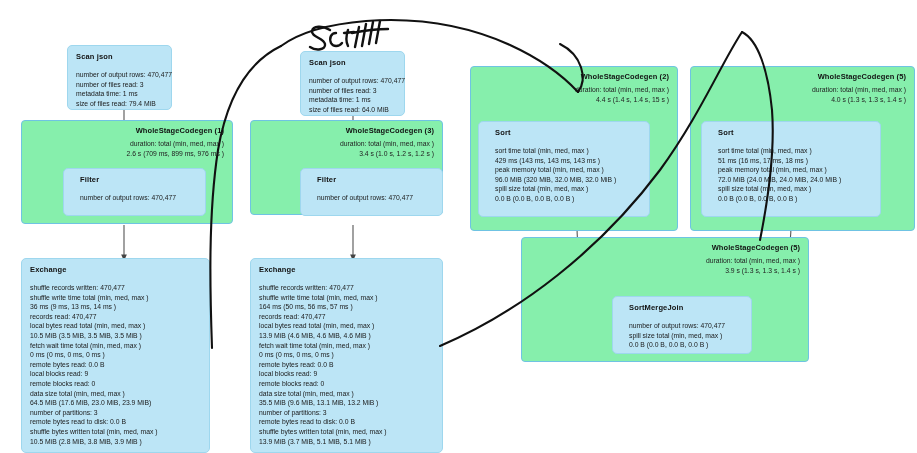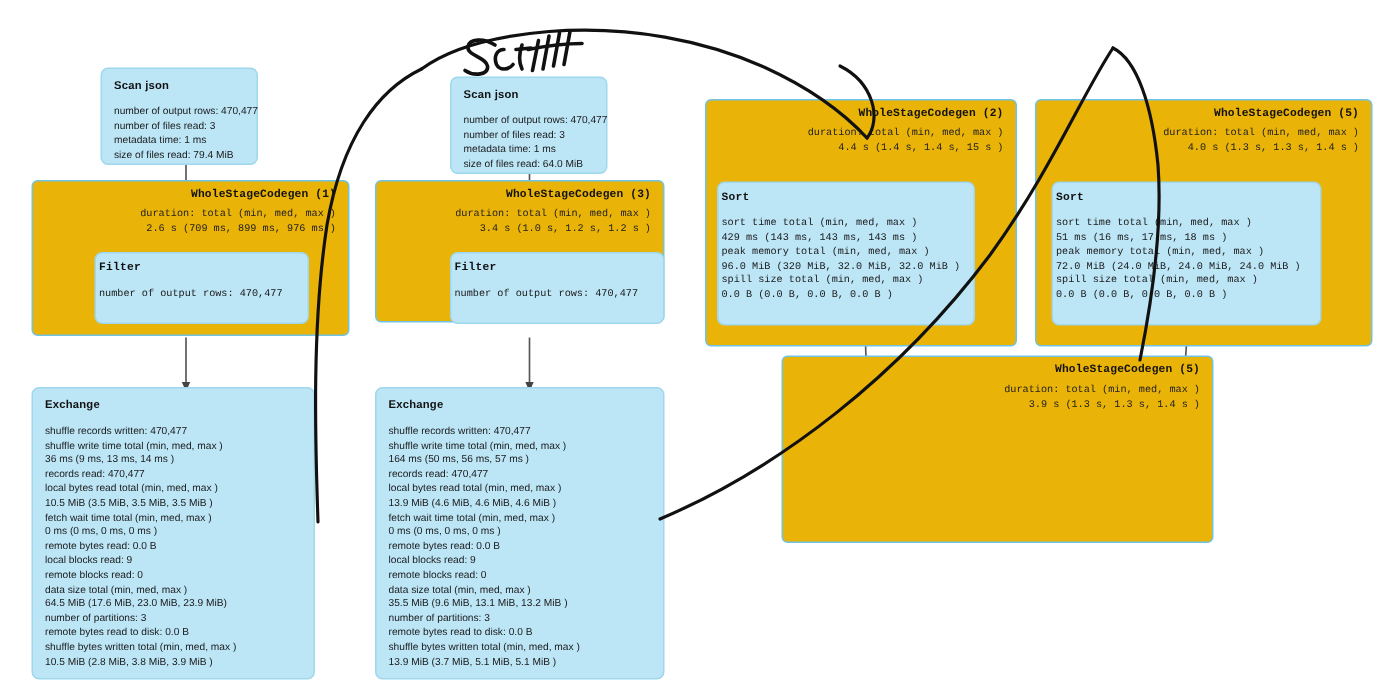--- a/index.html
+++ b/index.html
@@ -6,43 +6,42 @@
   body{
     width:917px;height:453px;position:relative;overflow:hidden;
     font-family:"Liberation Sans","DejaVu Sans",sans-serif;
     color:#1b1b1b;
   }
   #canvas{position:absolute;left:0;top:0;width:917px;height:453px;}
 
   
   .stage{
     position:absolute;
-    background:#eab308;
+    background:#86efac;
     border:1px solid #6fc3e3;
     border-radius:4px;
     box-sizing:border-box;
-    font-family:Liberation Mono, monospace;
   }
   .stage-title{
     position:absolute;right:8px;top:5px;
     font-size:7.5px;font-weight:bold;color:#111;
     white-space:nowrap;letter-spacing:.1px;
   }
   .stage-metric{
     position:absolute;right:8px;top:18px;
     font-size:6.8px;color:#222;text-align:right;
     line-height:9.5px;white-space:nowrap;
   }
   .node{
     position:absolute;
     background:#bce5f6;
     border:1px solid #9ed7ee;
     border-radius:5px;
     box-sizing:border-box;
-    padding:6px 8px 7px 2px;
+    padding:6px 8px 7px 16px;
   }
   .node-title{
     font-size:7.5px;font-weight:bold;color:#111;
     margin:0 0 9px 0;letter-spacing:.15px;
   }
   .node-metrics{
     font-size:6.8px;line-height:9.6px;color:#1a1a1a;
     white-space:nowrap;
   }
   .node-metrics div{white-space:nowrap;}
@@ -153,20 +152,28 @@
           <div>0.0 B (0.0 B, 0.0 B, 0.0 B )</div>
         </div>
     </div>
   </div>
 
   <div class="stage" style="left:521px;top:237px;width:288px;height:125px;">
     <div class="stage-title">WholeStageCodegen (5)</div>
     <div class="stage-metric">
       <div>duration: total (min, med, max )</div>
       <div>3.9 s (1.3 s, 1.3 s, 1.4 s )</div>
+    </div>
+    <div class="node" style="left:90px;top:58px;width:140px;height:58px;">
+      <div class="node-title">SortMergeJoin</div>
+      <div class="node-metrics">
+          <div>number of output rows: 470,477</div>
+          <div>spill size total (min, med, max )</div>
+          <div>0.0 B (0.0 B, 0.0 B, 0.0 B )</div>
+        </div>
     </div>
   </div>
 
   <div class="leaf" style="left:67px;top:45px;width:105px;height:65px;">
     <div class="node-title">Scan json</div>
     <div class="node-metrics">
         <div>number of output rows: 470,477</div>
         <div>number of files read: 3</div>
         <div>metadata time: 1 ms</div>
         <div>size of files read: 79.4 MiB</div>

